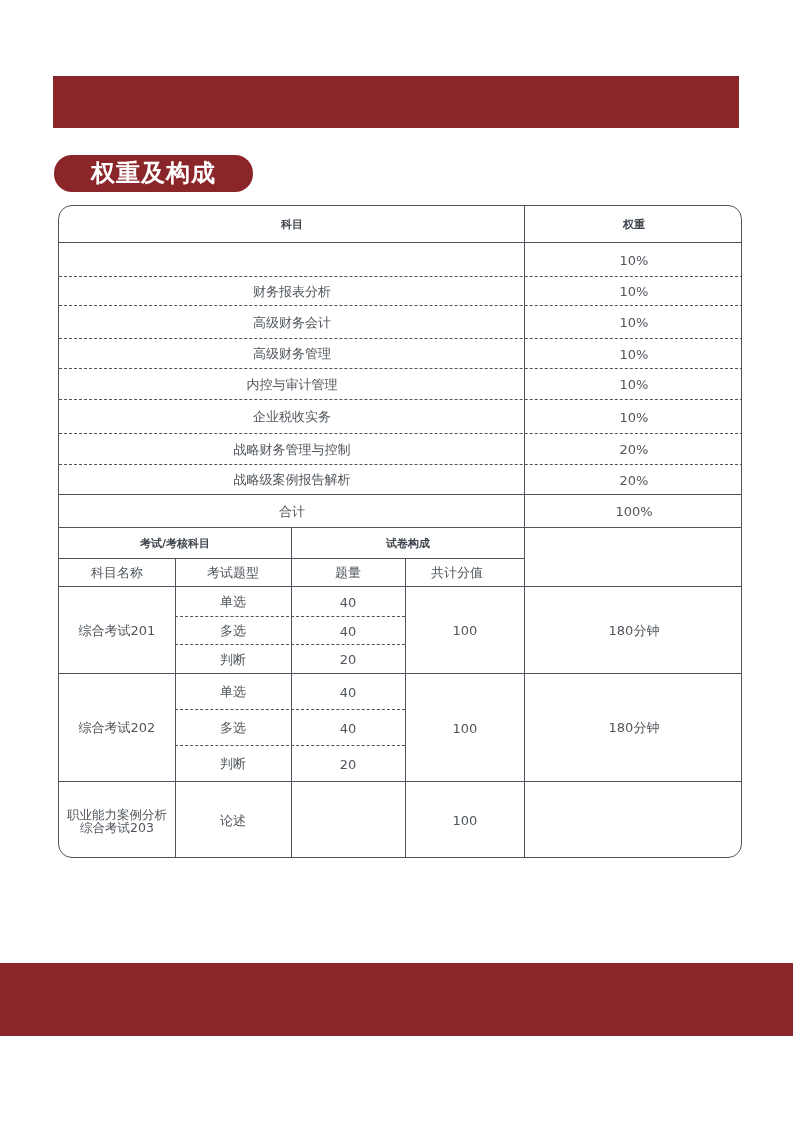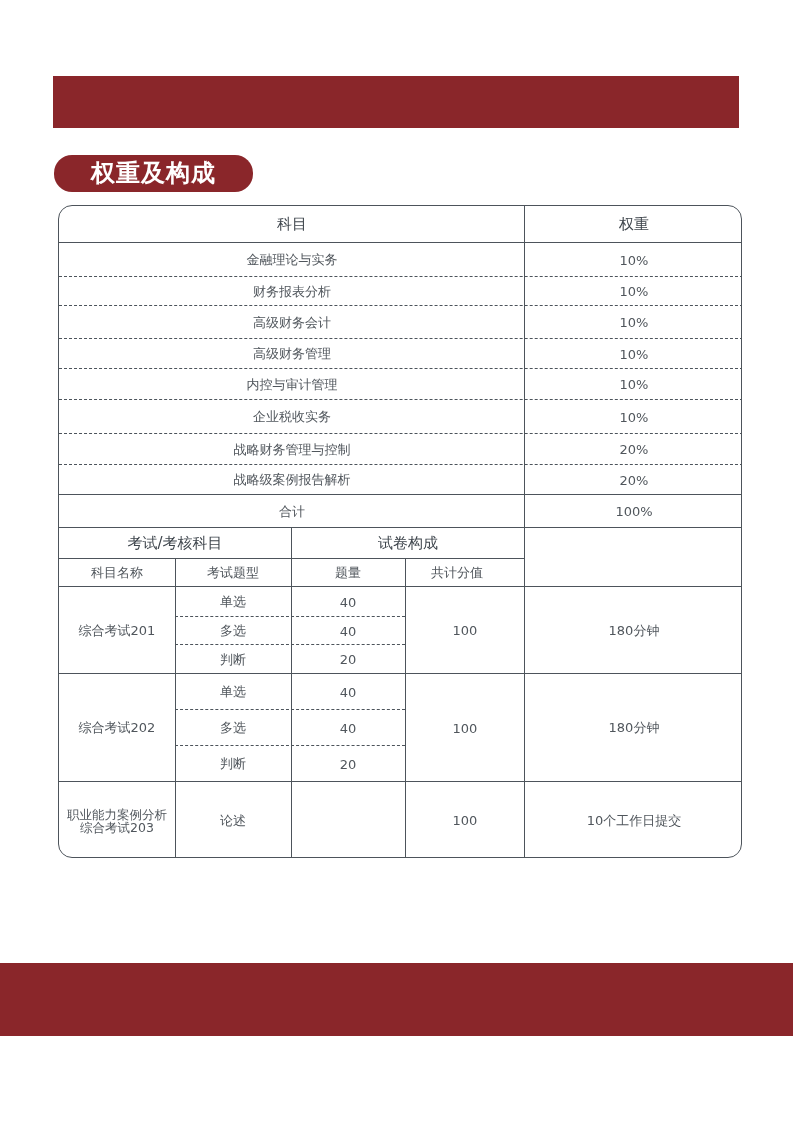--- a/index.html
+++ b/index.html
@@ -7,42 +7,41 @@
          font-family: "DejaVu Sans", "Liberation Sans", sans-serif; color: #4a4f55; }
   .top-band { position: absolute; left: 53px; top: 76px; width: 686px; height: 52px; background: #8a262a; }
   .bottom-band { position: absolute; left: 0; top: 963px; width: 793px; height: 73px; background: #8a262a; }
   .section-pill { position: absolute; left: 54px; top: 155px; width: 199px; height: 37px; background: #8a262a;
                   border-radius: 18px; color: #fff; font-weight: bold; font-size: 24px; line-height: 37px;
                   text-align: center; letter-spacing: 1px; }
   .frame { position: absolute; left: 58px; top: 205px; width: 684px; height: 653px;
            border: 1.5px solid #4d545b; border-radius: 14px; box-sizing: border-box; overflow: hidden; }
   .cell { position: absolute; display: flex; align-items: center; justify-content: center;
           font-size: 13px; color: #50565c; text-align: center; box-sizing: border-box; }
-  .hdr { font-weight: normal; font-size: 15px; color: #3e454c; }
+  .hdr { font-weight: bold; font-size: 11px; color: #3e454c; }
   .hline { position: absolute; height: 0; border-top: 1.5px solid #4d545b; }
   .dline { position: absolute; height: 0; border-top: 1.3px dashed #4d545b; }
   .vline { position: absolute; width: 0; border-left: 1.5px solid #4d545b; }
   .two-line { line-height: 13px; font-size: 12.5px; }
 </style>
 </head>
 <body>
 
 <div class="top-band"></div>
 
 <div class="section-pill">权重及构成</div>
 
 <div class="frame">
 
   <div class="vline" style="left:465px; top:0; height:322px;"></div>
 
   <div class="cell hdr" style="left:0; top:0; width:466px; height:37px;">科目</div>
   <div class="cell hdr" style="left:466px; top:0; width:218px; height:37px;">权重</div>
   <div class="hline" style="left:0; top:36px; width:684px;"></div>
 
-  <div class="cell" style="left:0; top:37px; width:466px; height:34px;">金融理论与实务</div>
   <div class="cell" style="left:466px; top:37px; width:218px; height:34px;">10%</div>
   <div class="dline" style="left:0; top:70px; width:684px;"></div>
 
   <div class="cell" style="left:0; top:71px; width:466px; height:29px;">财务报表分析</div>
   <div class="cell" style="left:466px; top:71px; width:218px; height:29px;">10%</div>
   <div class="dline" style="left:0; top:99px; width:684px;"></div>
 
   <div class="cell" style="left:0; top:100px; width:466px; height:33px;">高级财务会计</div>
   <div class="cell" style="left:466px; top:100px; width:218px; height:33px;">10%</div>
   <div class="dline" style="left:0; top:132px; width:684px;"></div>
@@ -111,16 +110,15 @@
   <div class="cell" style="left:346px; top:468px; width:120px; height:108px;">100</div>
   <div class="cell" style="left:466px; top:468px; width:218px; height:108px;">180分钟</div>
   <div class="hline" style="left:0; top:575px; width:684px;"></div>
 
   <div class="cell two-line" style="left:0; top:576px; width:116px; height:77px; flex-direction:column;">
     <span>职业能力案例分析</span>
     <span>综合考试203</span>
   </div>
   <div class="cell" style="left:116px; top:576px; width:116px; height:77px;">论述</div>
   <div class="cell" style="left:346px; top:576px; width:120px; height:77px;">100</div>
-  <div class="cell" style="left:466px; top:576px; width:218px; height:77px;">10个工作日提交</div>
 </div>
 
 <div class="bottom-band"></div>
 
 </body></html>

